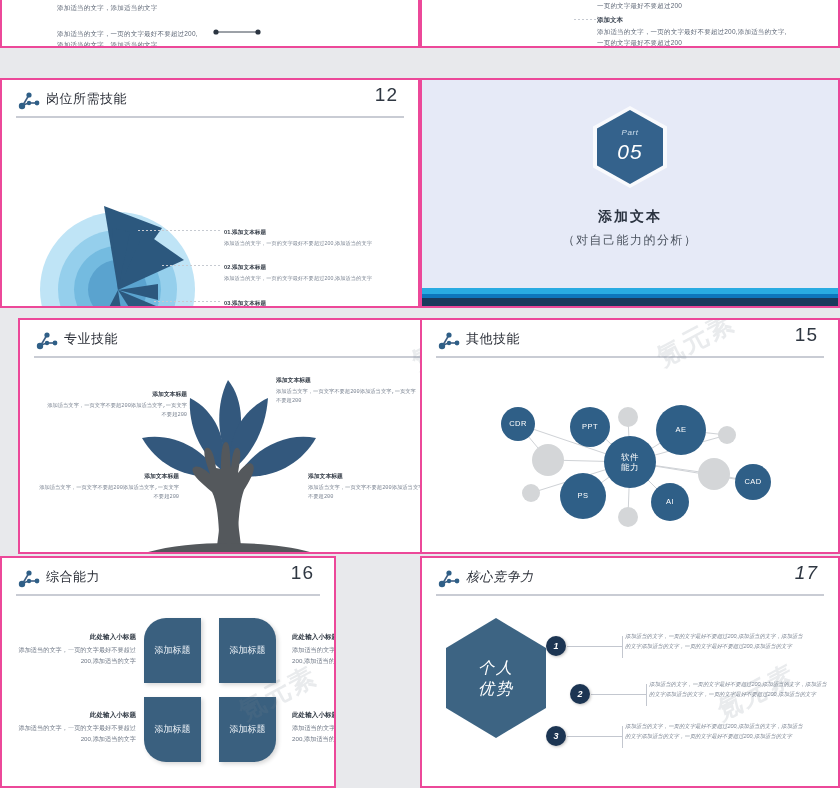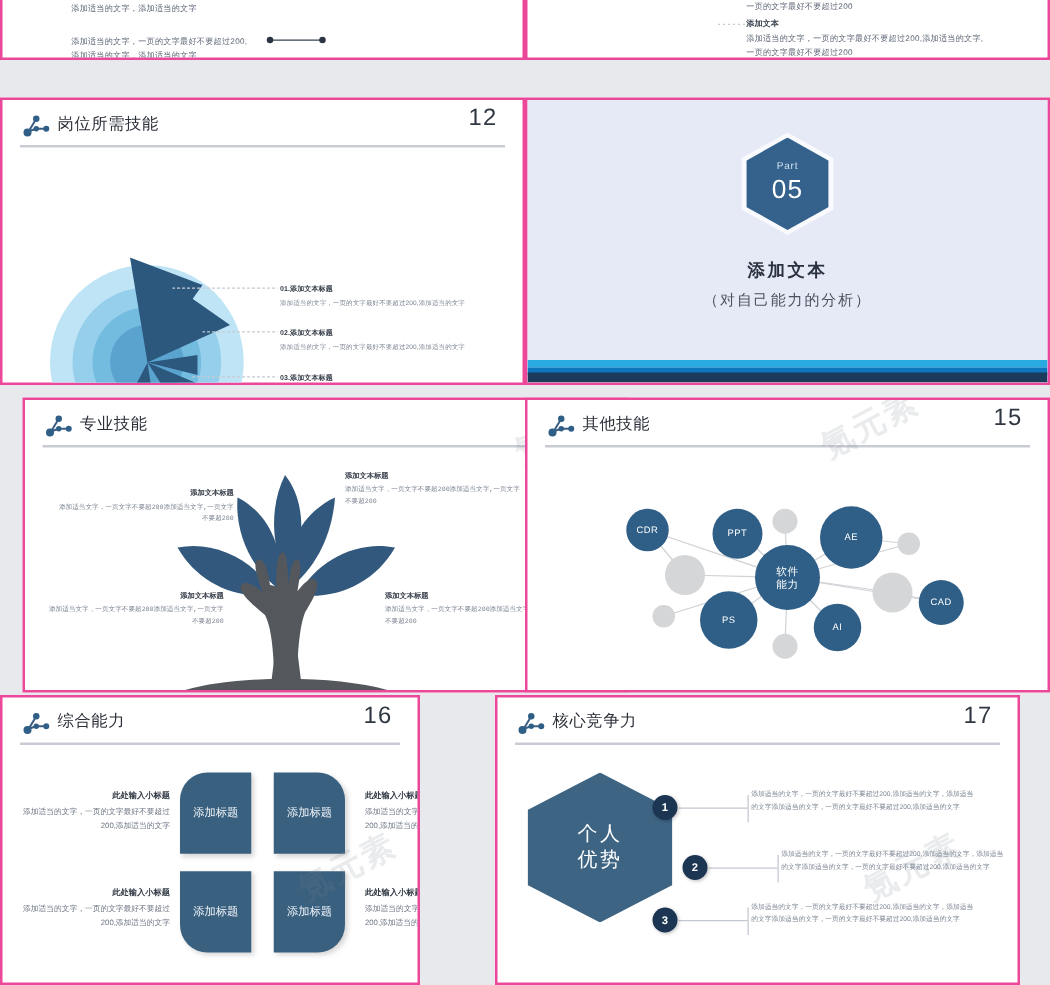--- a/index.html
+++ b/index.html
@@ -46,21 +46,21 @@
   .leg { position:absolute; width:165px; }
   .leg .lt { font-size:5.6px; font-weight:bold; color:#333b46; line-height:9px; letter-spacing:.1px;}
   .leg .lb { font-size:5.2px; color:#7b8492; line-height:8.6px; margin-top:2px; letter-spacing:.1px;}
   .leadline { position:absolute; height:1px; background:repeating-linear-gradient(to right,#c6cad1 0 2px,transparent 2px 4px); }
 
   
   .part-bg { position:absolute; inset:0; background:#e6eaf7; }
   .part-band1 { position:absolute; left:0; right:0; bottom:12px; height:6px; background:#29abe2; }
   .part-band2 { position:absolute; left:0; right:0; bottom:6px; height:6px; background:#0e76bc; }
   .part-band3 { position:absolute; left:0; right:0; bottom:0; height:8px; background:#1b3a5c; }
-  .hexbox { position:absolute; left:50%; top:30px; transform:translateX(-50%); width:66px; height:74px; }
+  .hexbox { position:absolute; left:50%; top:30px; transform:translateX(-50%); width:66px; height:74px;font-style:italic; }
   .hex {
     position:absolute; inset:0; background:#34628c;
     clip-path: polygon(50% 0%, 100% 25%, 100% 75%, 50% 100%, 0% 75%, 0% 25%);
   }
   .hex-shadow {
     position:absolute; left:-4px; top:-4px; width:74px; height:82px;
     background:#ffffff; opacity:.75;
     clip-path: polygon(50% 0%, 100% 25%, 100% 75%, 50% 100%, 0% 75%, 0% 25%);
   }
   .hex-part { position:absolute; left:0; right:0; top:18px; text-align:center; color:#cfe0ef; font-size:8px; letter-spacing:.6px;}
@@ -84,21 +84,21 @@
   
   .petal { position:absolute; width:57px; height:65px; background:#3a607f;
            display:flex; align-items:center; justify-content:center;
            color:#eef3f8; font-size:9px; line-height:13px; text-align:center;
            box-shadow:2px 2px 4px rgba(0,0,0,.16); }
   .clab { position:absolute; width:120px; }
   .clab .ct { font-size:6.6px; font-weight:bold; color:#2e3742; line-height:10px; }
   .clab .cb { font-size:6.2px; color:#6f7886; line-height:10.5px; margin-top:3px; }
 
   
-  .bighex { position:absolute; left:24px; top:60px; width:116px; height:120px; }
+  .bighex { position:absolute; left:24px; top:60px; width:100px; height:120px; }
   .bighex .hs { position:absolute; left:-5px; top:-5px; width:122px; height:130px;
      background:#ffffff; filter:drop-shadow(0 0 2px rgba(0,0,0,.18));
      clip-path: polygon(50% 0%, 100% 25%, 100% 75%, 50% 100%, 0% 75%, 0% 25%); }
   .bighex .hb { position:absolute; inset:0; background:#3d6483; border-radius:10px;
      clip-path: polygon(50% 0%, 100% 25%, 100% 75%, 50% 100%, 0% 75%, 0% 25%); }
   .bighex .ht { position:absolute; inset:0; display:flex; align-items:center; justify-content:center;
      color:#ffffff; font-size:16px; line-height:21px; text-align:center; letter-spacing:2px; }
   .numdot { position:absolute; width:20px; height:20px; border-radius:50%; background:#1c3553;
      color:#ffffff; font-size:9px; font-weight:bold; display:flex; align-items:center; justify-content:center;
      box-shadow:1px 1px 3px rgba(0,0,0,.25); z-index:3;}
@@ -344,21 +344,21 @@
       <div class="ct">此处输入小标题</div>
       <div class="cb">添加适当的文字，一页的文字最好不要超过200,添加适当的文字</div>
     </div>
     <div class="clab" style="left:290px; top:152px; text-align:left;">
       <div class="ct">此处输入小标题</div>
       <div class="cb">添加适当的文字，一页的文字最好不要超过200,添加适当的文字</div>
     </div>
     <div class="wm" style="right:14px; top:118px;">氪元素</div>
   </div>
 
-  <div class="slide" style="left:396px; top:556px; width:420px; height:232px;">
+  <div class="slide" style="left:420px; top:556px; width:420px; height:232px;font-style:italic;">
     <div class="s-head">
       <svg class="node-icon" viewBox="0 0 22 20">
         <line x1="5" y1="14" x2="11" y2="4" stroke="#3c5d82" stroke-width="1.6"></line>
         <line x1="11" y1="12" x2="19" y2="12" stroke="#3c5d82" stroke-width="1.6"></line>
         <line x1="5" y1="14" x2="11" y2="12" stroke="#3c5d82" stroke-width="1.6"></line>
         <circle cx="11" cy="4" r="2.6" fill="#2f5f87"></circle>
         <circle cx="4" cy="15" r="3.2" fill="#2f5f87"></circle>
         <circle cx="11" cy="12" r="2.2" fill="#2f5f87"></circle>
         <circle cx="19" cy="12" r="2.4" fill="#2f5f87"></circle>
       </svg>

